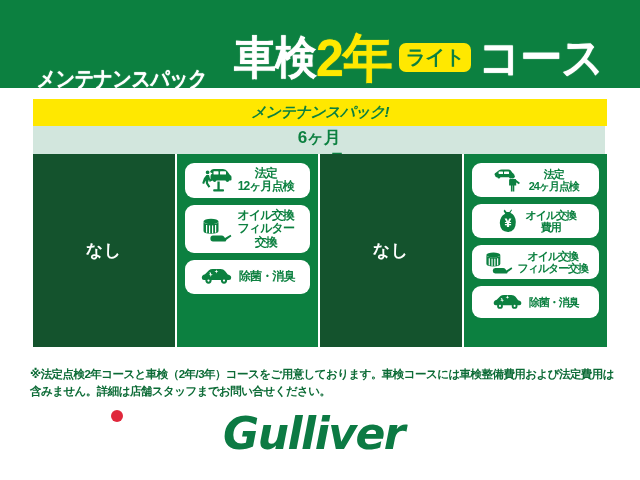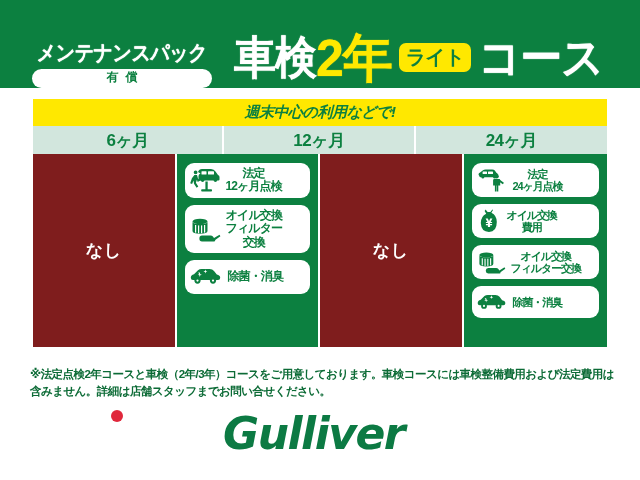--- a/index.html
+++ b/index.html
@@ -124,20 +124,21 @@
     color: #0c6b36;
     font-size: 12.5px;
     font-weight: bold;
     letter-spacing: -0.8px;
     white-space: nowrap;
   }
 
   #month-header-row {
     display: flex;
     height: 28px;
+    flex-direction: column;
   }
   .month-header {
     flex: 1 1 25%;
     background: #d2e6dd;
     color: #0c8040;
     font-size: 17px;
     font-weight: bold;
     display: flex;
     align-items: center;
     justify-content: center;
@@ -156,21 +157,21 @@
     box-sizing: border-box;
     border-right: 2px solid #ffffff;
     display: flex;
     flex-direction: column;
     align-items: center;
     justify-content: center;
     padding: 7px 8px;
   }
   .month-col:last-child { border-right: none; }
   .month-col.empty {
-    background: #7f1d1d;
+    background: #14532d;
   }
   .month-col.filled {
     background: #0c8040;
     justify-content: flex-start;
     gap: 7px;
     padding-top: 9px;
   }
   .none-label {
     color: #ffffff;
     font-size: 17px;
@@ -179,20 +180,21 @@
   }
 
   
   .service-card {
     background: #ffffff;
     border-radius: 9px;
     width: 100%;
     box-sizing: border-box;
     display: flex;
     align-items: center;
+    justify-content: center;
     gap: 5px;
     padding: 4px 4px;
     min-height: 34px;
   }
   .col-24 .service-card { min-height: 32px; }
   .service-icon {
     flex: 0 0 auto;
     display: flex;
     align-items: center;
     justify-content: center;
@@ -247,36 +249,35 @@
     top: 2px;
   }
 </style>
 </head>
 <body>
 
 <div id="header-band">
 
   <div id="maintenance-badge">
     <div id="maintenance-pack-label">メンテナンスパック</div>
-    <div id="paid-pill">有償</div>
   </div>
 
   <div id="course-title">
     <span class="big">車検</span>
     <span class="big-yellow">2年</span>
     <span id="light-badge">ライト</span>
     <span class="big">コース</span>
   </div>
 
 </div>
 
 <div id="table-block">
 
   <div id="recommend-banner">
-    <span id="recommend-headline">週末中心の利用などで!</span>
+    <span id="recommend-headline">メンテナンスパック!</span>
   </div>
 
   <div id="month-header-row">
     <div class="month-header">
       <span>6ヶ月</span>
     </div>
     <div class="month-header">
       <span>12ヶ月</span>
     </div>
     <div class="month-header">

